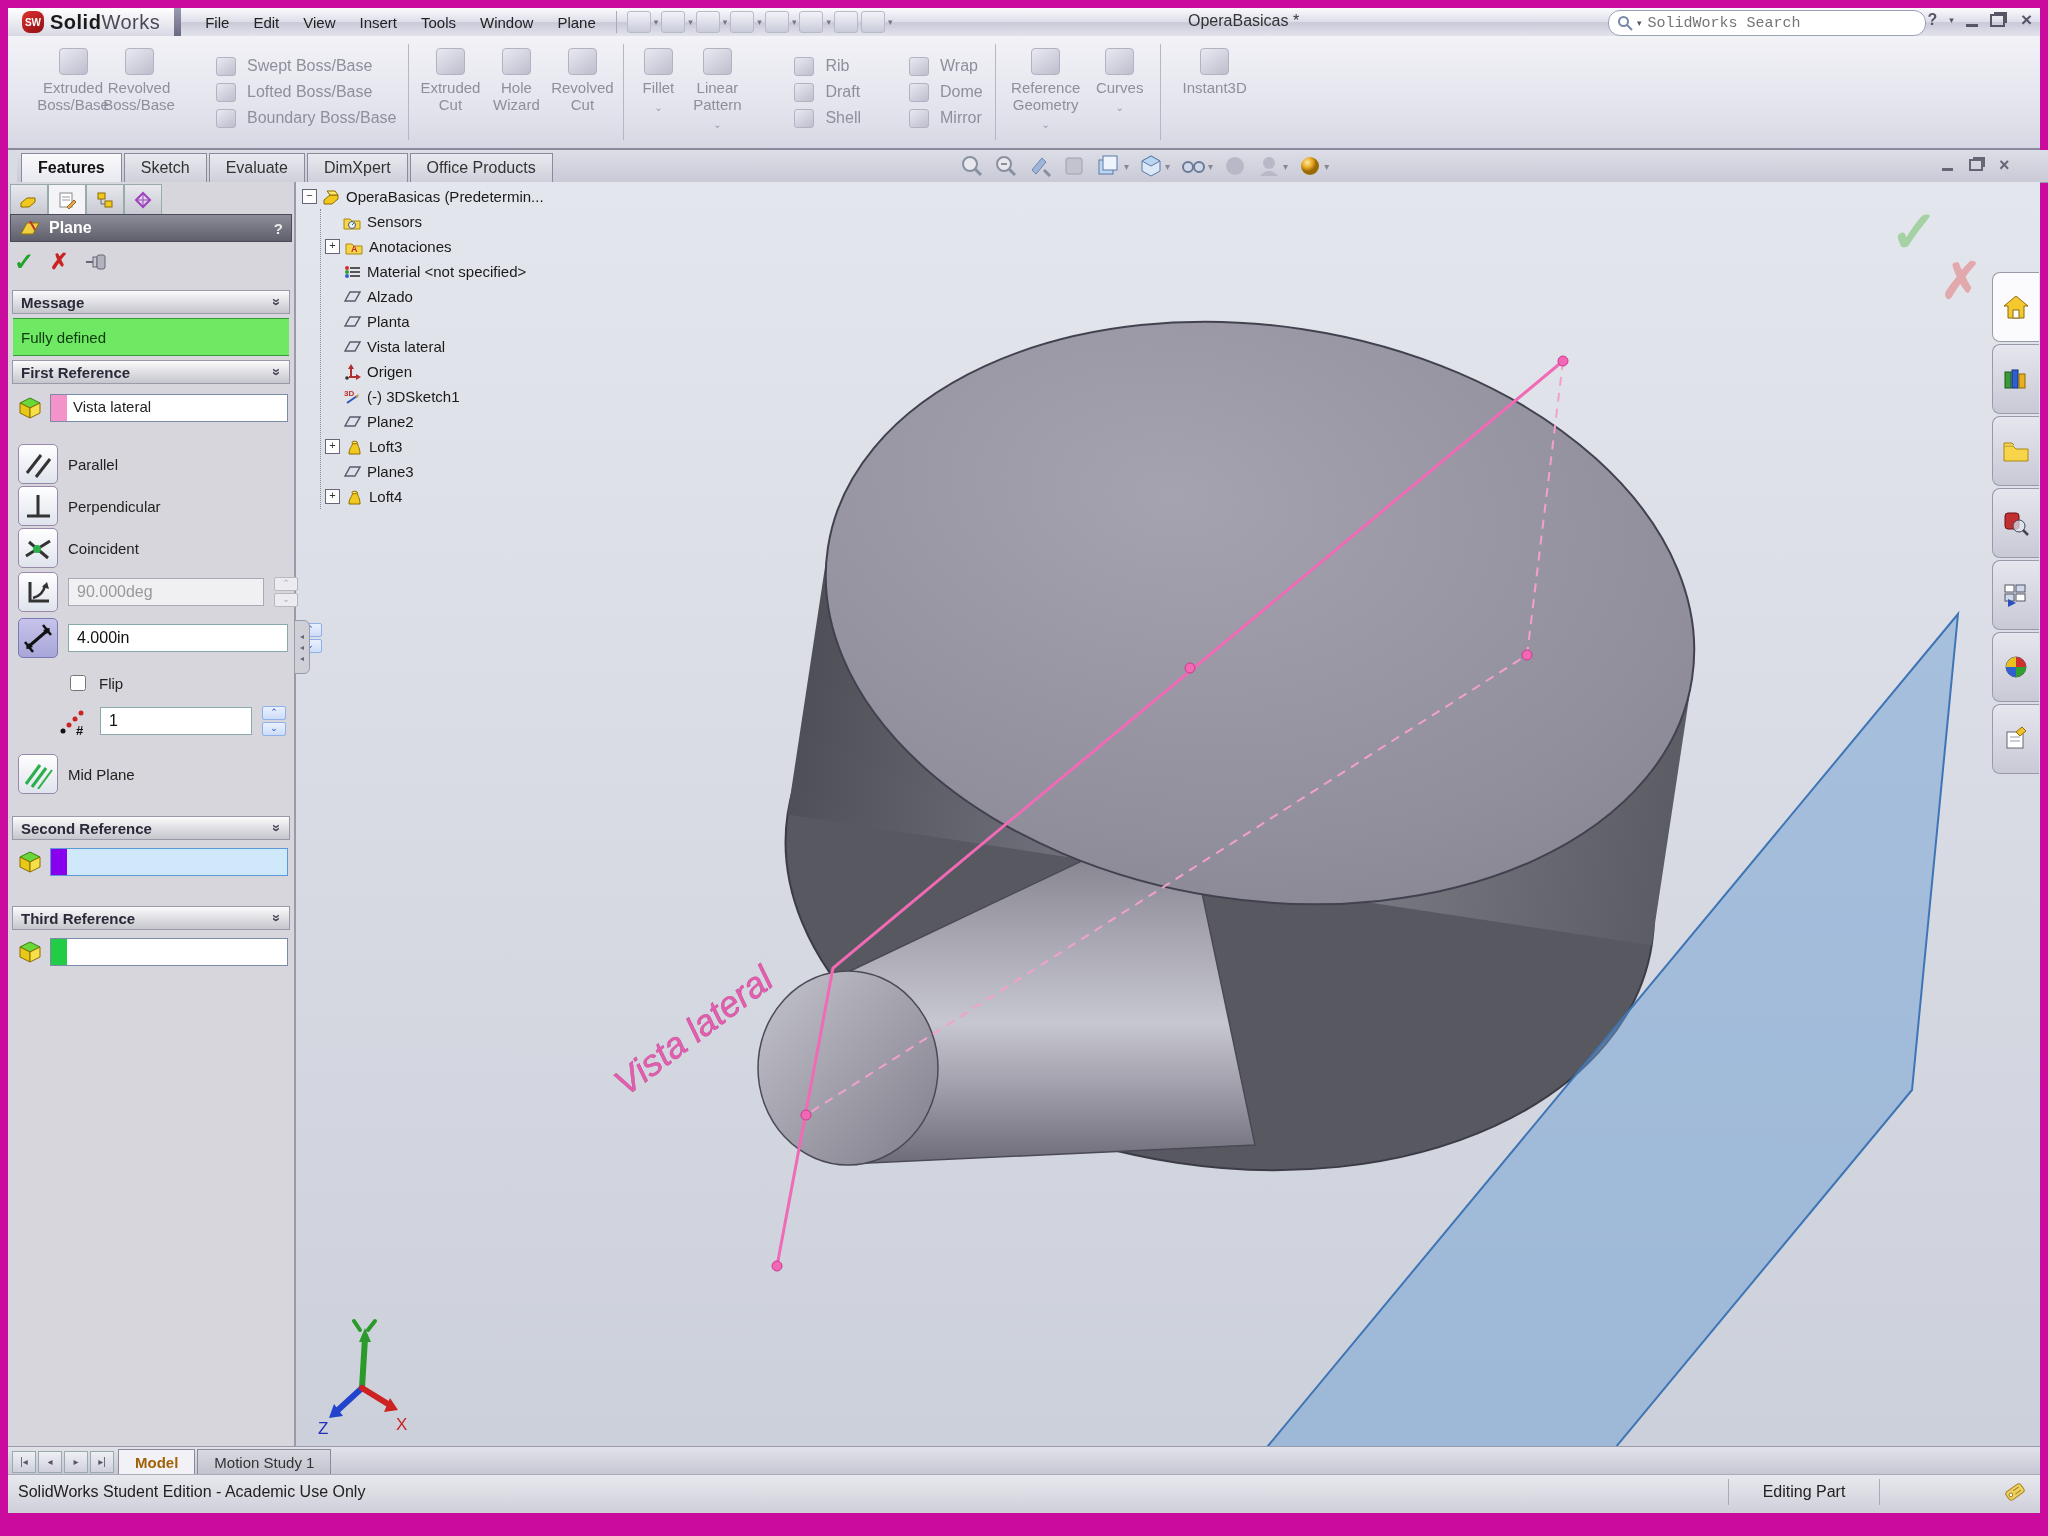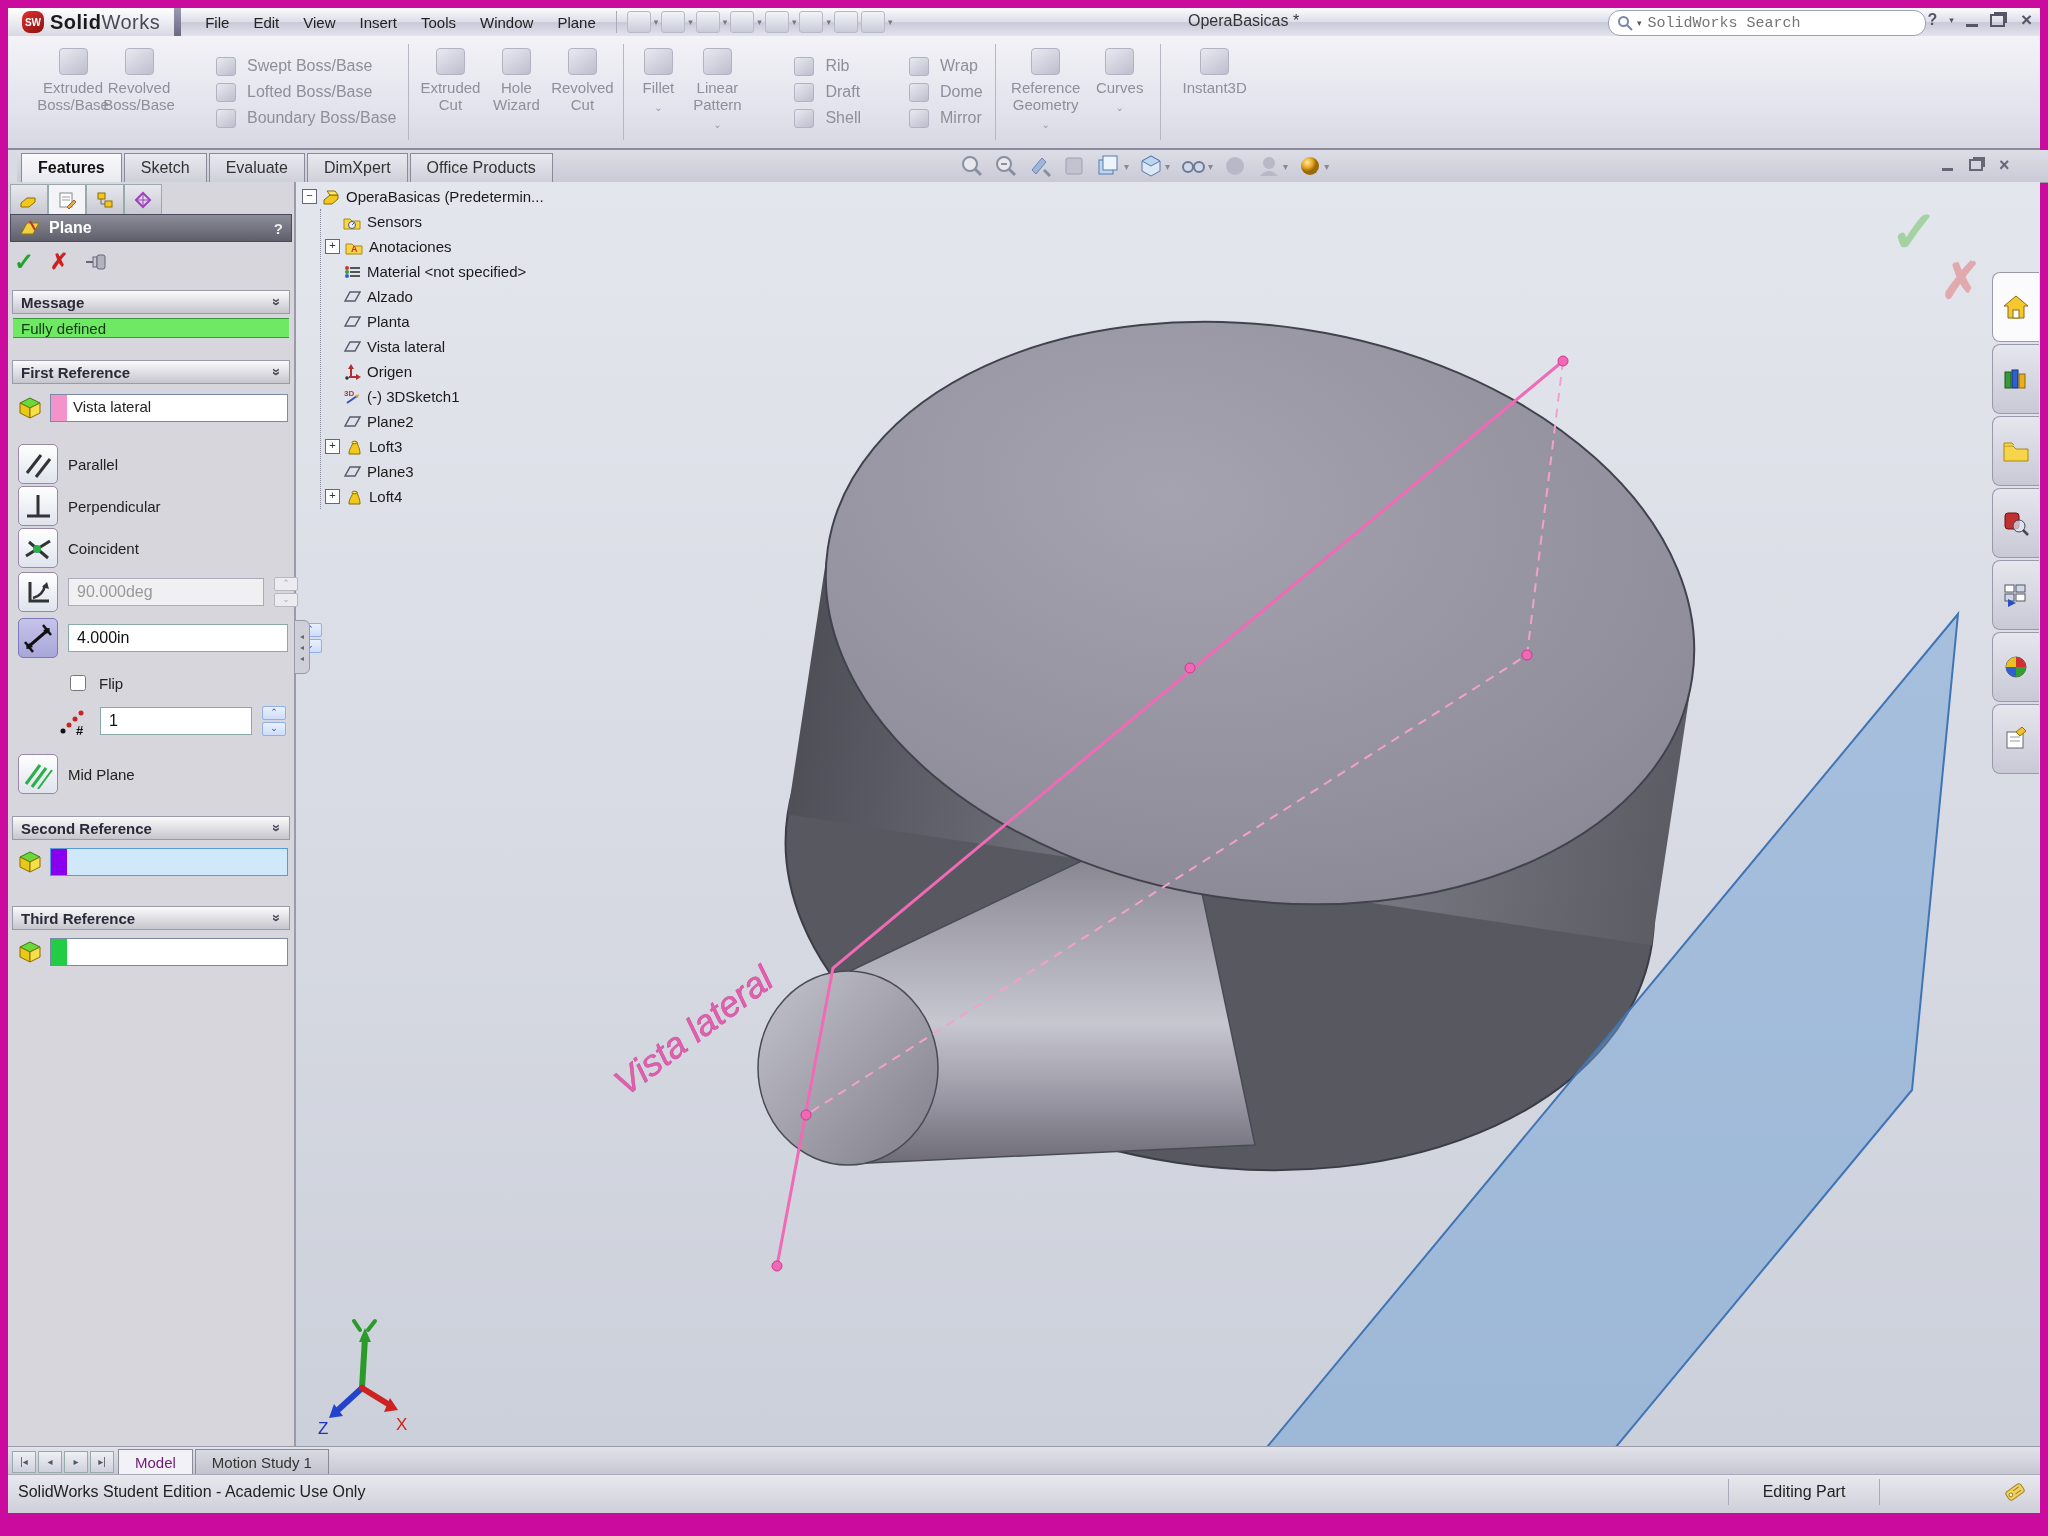--- a/index.html
+++ b/index.html
@@ -61,21 +61,21 @@
   .pm-tab{width:36px;height:30px;border:1px solid #9aa;border-bottom:none;background:linear-gradient(#e8e8ee,#c8c8d2);display:flex;align-items:center;justify-content:center;}
   .pm-tab.active{background:#f4f4f8;}
   .pm-header{position:absolute;left:2px;top:32px;width:282px;height:28px;background:linear-gradient(#8d8d99,#5f5f6b);border:1px solid #4a4a58;display:flex;align-items:center;gap:8px;padding:0 8px;box-sizing:border-box;}
   .pm-title{color:#fff;font-weight:bold;font-size:16px;flex:1;}
   .pm-help{color:#eee;font-weight:bold;}
   .pm-actions{position:absolute;left:6px;top:66px;display:flex;gap:16px;align-items:center;height:28px;}
   .act-ok{color:#1fa32a;font-size:24px;font-weight:bold;}
   .act-cancel{color:#cc2222;font-size:22px;font-weight:bold;}
   .grp-hdr{position:absolute;left:4px;width:278px;height:24px;background:linear-gradient(#fbfbfc,#c5c5cd);border:1px solid #9a9aa8;display:flex;align-items:center;padding:0 8px;box-sizing:border-box;font-weight:bold;color:#2a2a38;}
   .chev{margin-left:auto;transform:rotate(90deg);color:#445;font-size:14px;}
-  .fully{position:absolute;left:5px;width:276px;height:20px;background:#6fe863;border-top:1px solid #3a9a3a;border-bottom:1px solid #3a9a3a;display:flex;align-items:center;padding:0 8px;box-sizing:border-box;color:#0b3a0b;}
+  .fully{position:absolute;left:5px;width:276px;height:38px;background:#6fe863;border-top:1px solid #3a9a3a;border-bottom:1px solid #3a9a3a;display:flex;align-items:center;padding:0 8px;box-sizing:border-box;color:#0b3a0b;}
   .selrow{position:absolute;display:flex;align-items:center;gap:8px;}
   .selfield{height:26px;border:1px solid #7a8aa8;background:#fff;display:flex;align-items:stretch;flex:1;}
   .selmark{width:16px;}
   .seltext{padding:3px 6px;font-size:15px;color:#222;}
   .optbtn{width:38px;height:38px;border:1px solid #98a;border-radius:5px;background:linear-gradient(#ffffff,#dfe3ec);display:flex;align-items:center;justify-content:center;flex:0 0 auto;}
   .optbtn.hl{background:linear-gradient(#c6c4ea,#a8a6d8);border-color:#7a7ab8;}
   .optrow{position:absolute;display:flex;align-items:center;gap:10px;}
   .numfield{height:28px;border:1px solid #8aa;background:#fff;font-size:16px;color:#111;padding:0 8px;font-family:"Liberation Sans",sans-serif;box-sizing:border-box;}
   .numfield.disabled{background:#f0f0f2;color:#999;border-color:#aab;}
   .spin{display:flex;flex-direction:column;gap:2px;}
@@ -99,21 +99,21 @@
   
   .taskpane{position:absolute;right:0;top:264px;width:48px;z-index:35;display:flex;flex-direction:column;}
   .tp-tab{width:46px;height:68px;border:1px solid #99a;border-right:none;background:linear-gradient(#e6e6ee,#c9c9d6);border-radius:8px 0 0 8px;display:flex;align-items:center;justify-content:center;margin-bottom:2px;}
   .tp-tab.active{background:#fbfbfd;}
 
   
   .bottombar{position:absolute;left:0;top:1438px;width:100%;height:28px;background:linear-gradient(#e2e2ea,#c6c6d2);border-top:1px solid #9a9aaa;display:flex;align-items:flex-end;}
   .navbtns{display:flex;gap:2px;padding:2px 4px;}
   .navbtn{width:22px;height:20px;border:1px solid #9aa;background:linear-gradient(#eff0f5,#cfd0dc);font-size:10px;color:#556;text-align:center;line-height:20px;}
   .btab{padding:4px 16px;font-size:15px;border:1px solid #8a8a9a;border-bottom:none;background:linear-gradient(#d9d9e2,#c2c2ce);color:#333;margin-right:2px;}
-  .btab.active{background:#f2f2f6;font-weight:normal;color:#701a75;}
+  .btab.active{background:#f2f2f6;font-weight:bold;color:#a16207;}
   .statusbar{position:absolute;left:0;top:1466px;width:100%;height:38px;background:linear-gradient(#e8e8ee,#cfcfda);border-top:1px solid #aab;font-size:16px;color:#222;}
   .status-left{position:absolute;left:10px;top:8px;}
   .status-cell{position:absolute;left:1720px;top:4px;width:150px;height:26px;border-left:1px solid #aab;border-right:1px solid #aab;display:flex;align-items:center;justify-content:center;}
   .status-tag{position:absolute;right:12px;top:5px;}
 </style>
 </head>
 <body>
 
 <div class="app">
 

